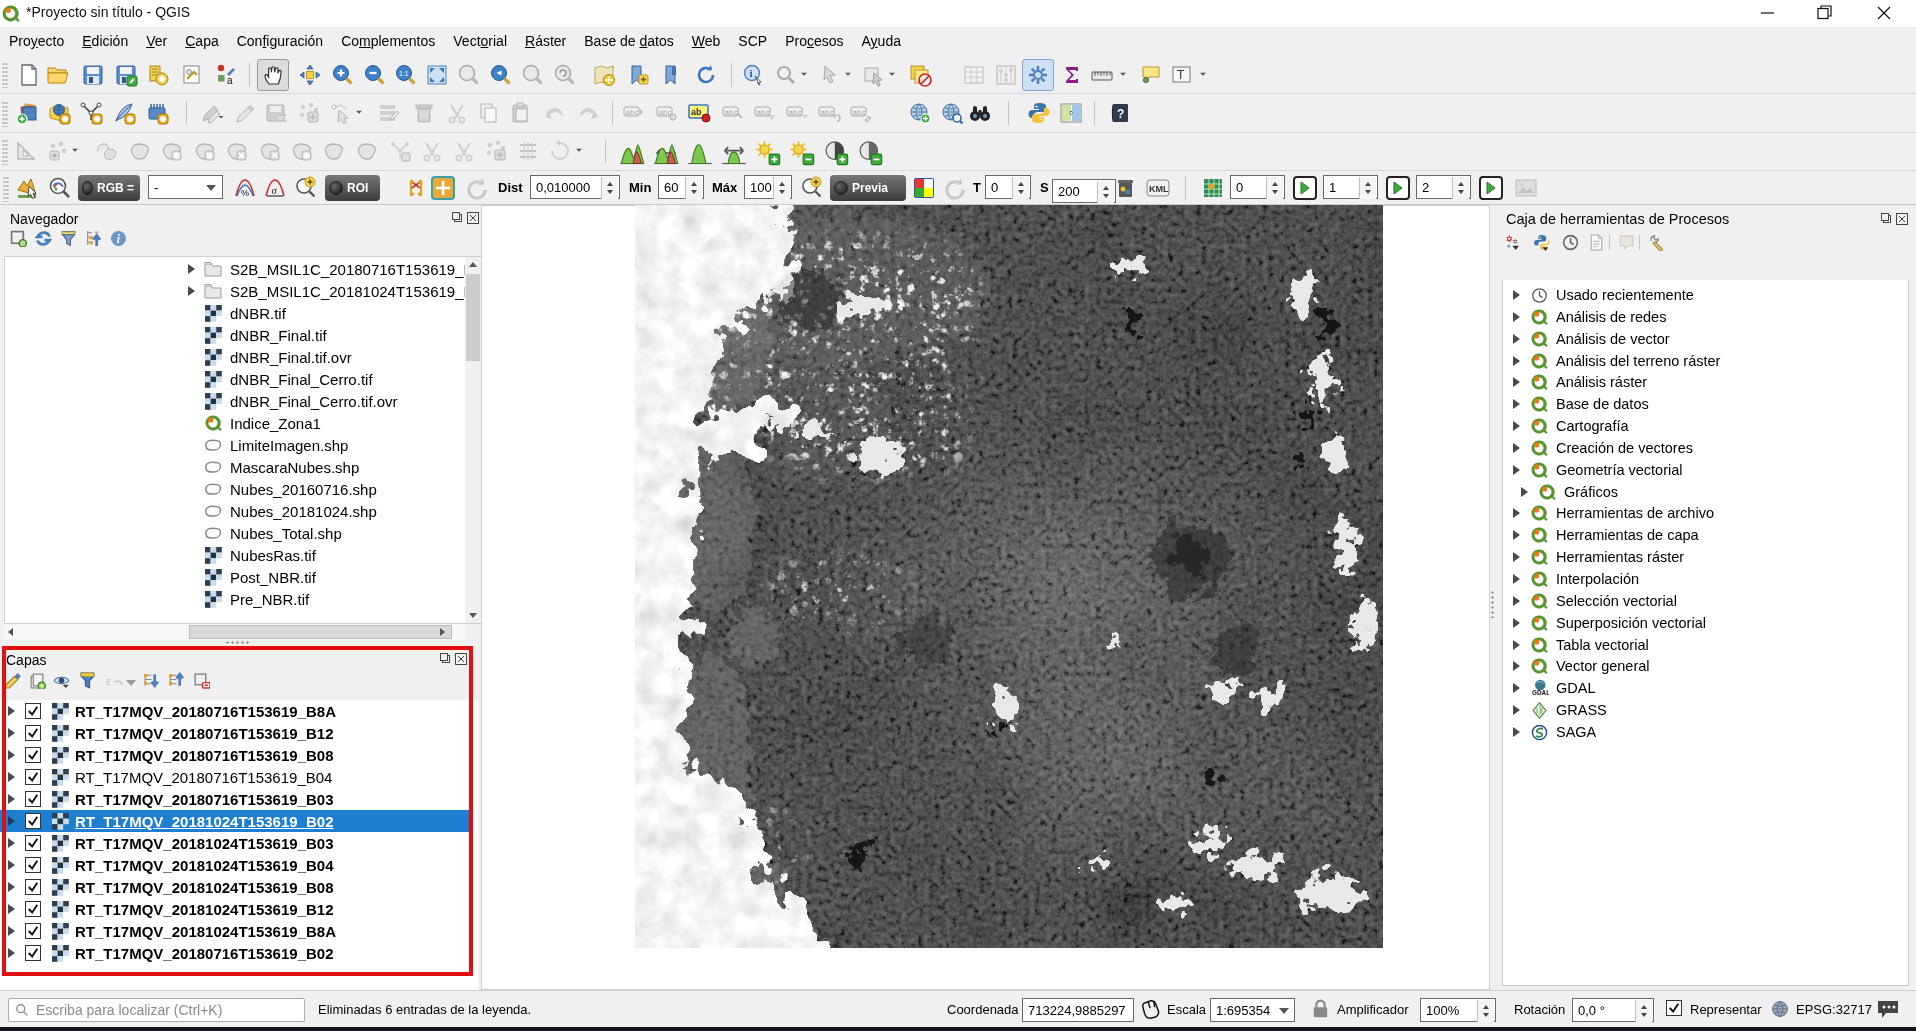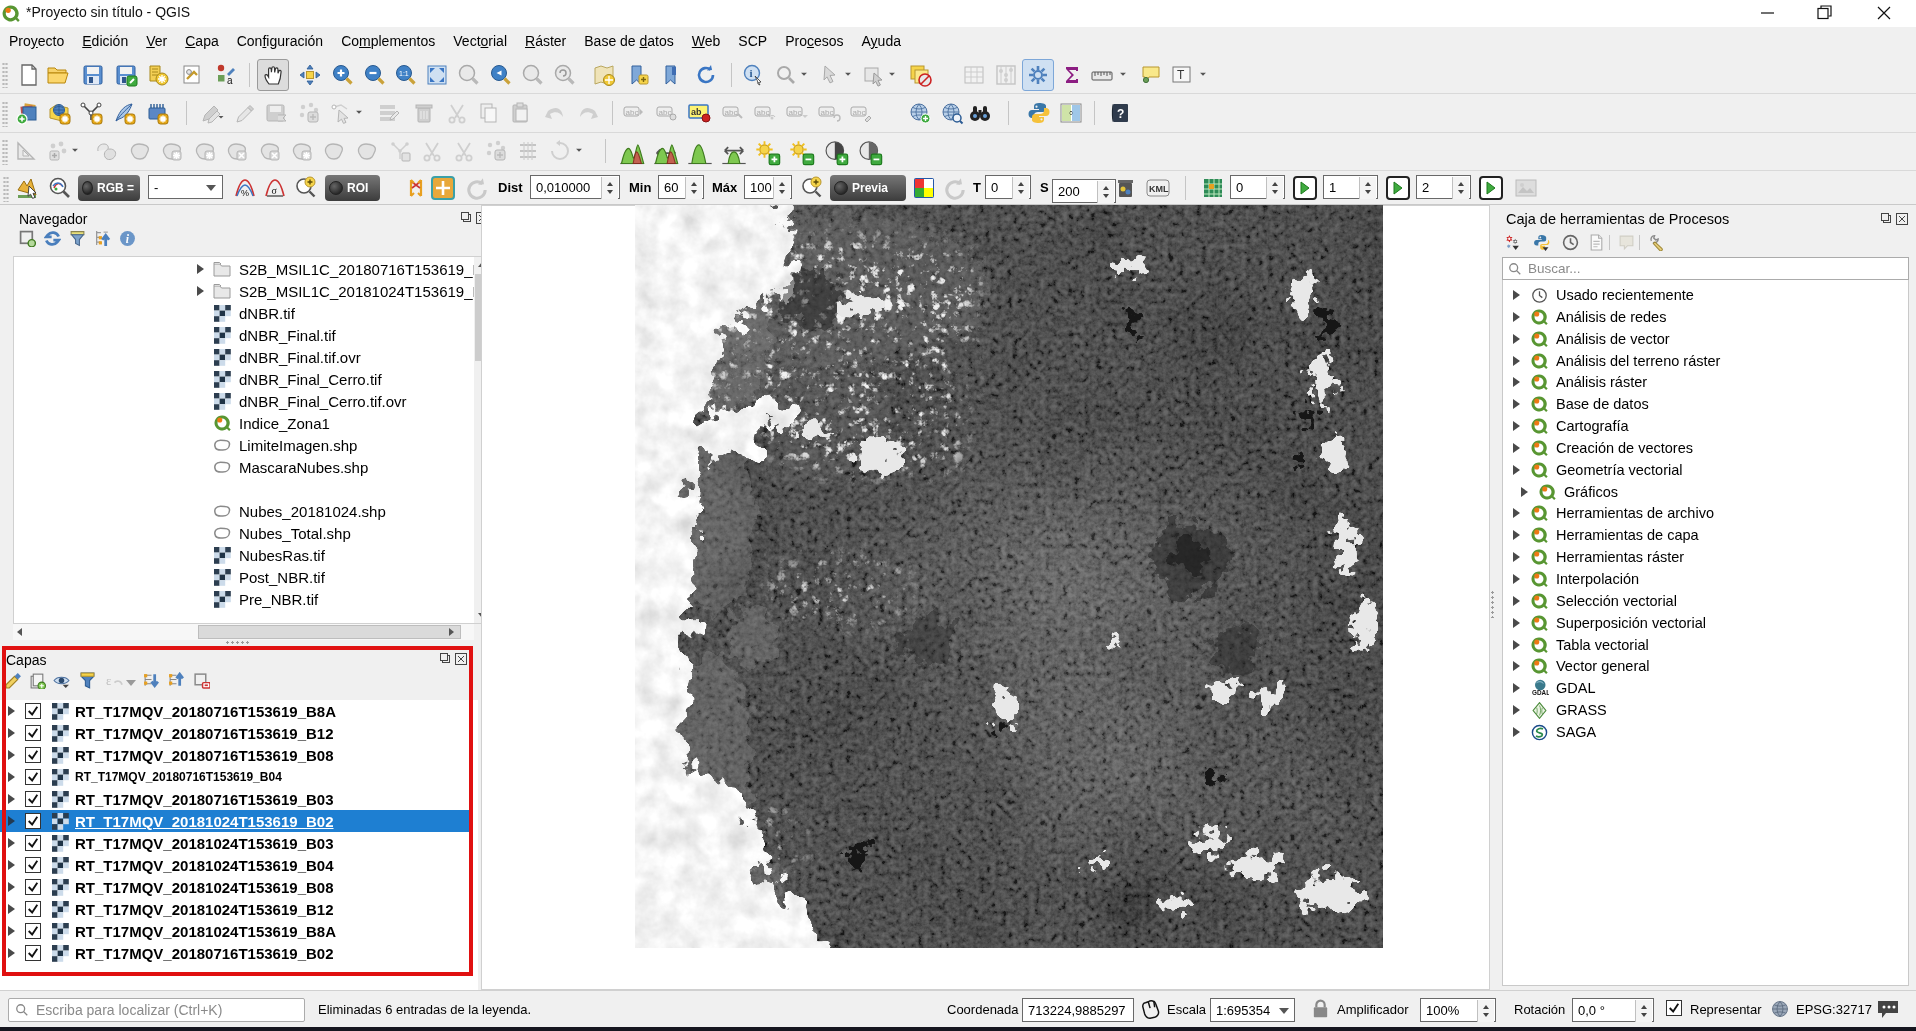--- a/index.html
+++ b/index.html
@@ -687,21 +687,21 @@
           <rect x="1" y="1" width="22" height="22" rx="3" fill="#fff" stroke="#222" stroke-width="2"></rect>
           <path d="M8 6l8 6-8 6z" fill="#3faa3f" stroke="#1c7a1c"></path>
         </svg></div>
 <div class="ico" style="left:1512px;top:121px;width:28px;height:24px"><svg viewBox="0 0 24 24">
           <rect x="2" y="4" width="20" height="16" fill="#ddd" stroke="#bbb"></rect>
           <path d="M4 17l5-6 4 4 3-3 4 5z" fill="#c4c4c4"></path>
           <circle cx="8" cy="9" r="2" fill="#cfcfcf"></circle>
         </svg></div>
 </div>
 <div class="abs" style="left:0;top:205px;width:1916px;height:785px;background:#f0f0f0">
-<div class="abs" style="left:13px;top:0;width:478px;height:440px;background:#f0f0f0">
+<div class="abs" style="left:4px;top:0;width:478px;height:440px;background:#f0f0f0">
 <div class="abs panel-title" style="left:6px;top:6px">Navegador</div>
 <svg class="abs" style="left:448px;top:7px" width="27" height="12" viewBox="0 0 27 12">
 <rect x="2.5" y="2.5" width="7" height="7" fill="none" stroke="#444"></rect>
           <rect x="0.5" y="0.5" width="7" height="7" fill="#f0f0f0" stroke="#444"></rect>
 <rect x="15.5" y="0.5" width="11" height="11" fill="none" stroke="#444"></rect>
           <path d="M18 3l6 6M24 3l-6 6" stroke="#444"></path>
         </svg>
 <svg class="abs" style="left:6px;top:25px" width="17" height="17" viewBox="0 0 16 16">
           <rect x="1.5" y="1.5" width="11" height="11" fill="none" stroke="#777" stroke-width="1.6"></rect>
           <circle cx="12" cy="12.5" r="3.4" fill="#b5d99c" stroke="#3f7a1f" stroke-width="1.3"></circle>
@@ -807,20 +807,25 @@
 <div class="treerow" style="left:0;top:177px;font-size:inherit"><span style="width:190px"></span><span style="width:8px"></span><span style="width:20px;display:flex;justify-content:center">
               <svg width="18" height="14" viewBox="0 0 18 14">
                 <path d="M2.5 10C0.5 5.5 3 2.2 7.5 2.2c5 0 9.5 0.3 9 4.3S14.5 12 9.8 12C5.8 12 4 12.5 2.5 10z" fill="#fff" stroke="#8a8a8a" stroke-width="1.5"></path>
               </svg>
             </span><span style="width:7px"></span>LimiteImagen.shp</div>
 <div class="treerow" style="left:0;top:199px;font-size:inherit"><span style="width:190px"></span><span style="width:8px"></span><span style="width:20px;display:flex;justify-content:center">
               <svg width="18" height="14" viewBox="0 0 18 14">
                 <path d="M2.5 10C0.5 5.5 3 2.2 7.5 2.2c5 0 9.5 0.3 9 4.3S14.5 12 9.8 12C5.8 12 4 12.5 2.5 10z" fill="#fff" stroke="#8a8a8a" stroke-width="1.5"></path>
               </svg>
             </span><span style="width:7px"></span>MascaraNubes.shp</div>
+<div class="treerow" style="left:0;top:221px;font-size:inherit"><span style="width:190px"></span><span style="width:8px"></span><span style="width:20px;display:flex;justify-content:center">
+              <svg width="18" height="14" viewBox="0 0 18 14">
+                <path d="M2.5 10C0.5 5.5 3 2.2 7.5 2.2c5 0 9.5 0.3 9 4.3S14.5 12 9.8 12C5.8 12 4 12.5 2.5 10z" fill="#fff" stroke="#8a8a8a" stroke-width="1.5"></path>
+              </svg>
+            </span><span style="width:7px"></span>Nubes_20160716.shp</div>
 <div class="treerow" style="left:0;top:243px;font-size:inherit"><span style="width:190px"></span><span style="width:8px"></span><span style="width:20px;display:flex;justify-content:center">
               <svg width="18" height="14" viewBox="0 0 18 14">
                 <path d="M2.5 10C0.5 5.5 3 2.2 7.5 2.2c5 0 9.5 0.3 9 4.3S14.5 12 9.8 12C5.8 12 4 12.5 2.5 10z" fill="#fff" stroke="#8a8a8a" stroke-width="1.5"></path>
               </svg>
             </span><span style="width:7px"></span>Nubes_20181024.shp</div>
 <div class="treerow" style="left:0;top:265px;font-size:inherit"><span style="width:190px"></span><span style="width:8px"></span><span style="width:20px;display:flex;justify-content:center">
               <svg width="18" height="14" viewBox="0 0 18 14">
                 <path d="M2.5 10C0.5 5.5 3 2.2 7.5 2.2c5 0 9.5 0.3 9 4.3S14.5 12 9.8 12C5.8 12 4 12.5 2.5 10z" fill="#fff" stroke="#8a8a8a" stroke-width="1.5"></path>
               </svg>
             </span><span style="width:7px"></span>Nubes_Total.shp</div>
@@ -992,21 +997,21 @@
             <rect width="5.6" height="5.6" x="11.2" y="0" fill="#2c3e50"></rect>
             <rect width="5.6" height="5.6" x="0" y="5.6" fill="#ccdbea"></rect>
             <rect width="5.6" height="5.6" x="5.6" y="5.6" fill="#1f3346"></rect>
             <rect width="5.6" height="5.6" x="11.2" y="5.6" fill="#ccdbea"></rect>
             <rect width="5.6" height="5.6" x="0" y="11.2" fill="#2c3e50"></rect>
             <rect width="5.6" height="5.6" x="5.6" y="11.2" fill="#ccdbea"></rect>
           </svg>
           <span style="width:6px"></span>
           <span style="">RT_T17MQV_20180716T153619_B08</span>
         </div>
-<div class="treerow" style="left:0;top:121px;width:471px;font-weight:bold;font-size:12px">
+<div class="treerow" style="left:0;top:121px;width:471px;font-weight:normal;font-size:15px">
           <span style="width:8px"></span>
           <span class="arr" style="border-left-color:#4a4a4a"></span>
           <span style="width:10px"></span>
           <span class="cb" style="display:flex;align-items:center;justify-content:center">
             <svg width="12" height="12" viewBox="0 0 14 14">
               <path d="M2 7l4 4 6-9" fill="none" stroke="#111" stroke-width="2.2"></path>
             </svg>
           </span>
           <span style="width:11px"></span>
           <svg width="17" height="17" viewBox="0 0 17 17">
@@ -1370,27 +1375,20 @@
         </svg>
 <svg class="abs" style="left:122px;top:29px" width="17" height="17" viewBox="0 0 16 16">
           <path d="M2 2h12v9H9l-3 3v-3H2z" fill="#e7e5dc" stroke="#cfcdc4"></path>
         </svg>
 <svg class="abs" style="left:152px;top:29px" width="17" height="17" viewBox="0 0 16 16">
           <path d="M3.2 6.5a3.4 3.4 0 0 1 3-5l-.8 2.3 1.8 1.7 2.4-.8a3.4 3.4 0 0 1-4.8 3.2L7 10" fill="none" stroke="#8a8a8a" stroke-width="1.3"></path>
           <path d="M6.5 7.5l6.5 6a1.4 1.4 0 0 1-2 2l-6-6.5z" fill="#e8cf7a" stroke="#a08a3a" stroke-width="1"></path>
         </svg>
 <div class="abs" style="left:113px;top:30px;width:1px;height:15px;background:#c5c5c5"></div>
 <div class="abs" style="left:143px;top:30px;width:1px;height:15px;background:#c5c5c5"></div>
-<div class="abs" style="left:6px;top:52px;width:407px;height:23px;background:#fff;border:1px solid #ababab;display:flex;align-items:center">
-          <svg style="margin-left:5px" width="14" height="14" viewBox="0 0 16 16">
-            <circle cx="6.5" cy="6.5" r="4.5" fill="none" stroke="#888" stroke-width="1.5"></circle>
-            <path d="M10 10l4 4" stroke="#888" stroke-width="1.5"></path>
-          </svg>
-          <span style="margin-left:6px;font-size:13.5px;color:#8a8a8a">Buscar...</span>
-        </div>
 <div class="abs" style="left:6px;top:75px;width:407px;height:706px;background:#fff;border:1px solid #c9c9c9;border-top:none;font-size:14.5px">
 <div class="treerow" style="left:0;top:4px"><span style="width:10px"></span><span class="arr"></span><span style="width:9px"></span><span style="width:20px;display:flex;justify-content:center">
               <svg width="17" height="17" viewBox="0 0 24 24">
                 <circle cx="12" cy="12" r="9.5" fill="none" stroke="#555" stroke-width="1.8"></circle>
                 <path d="M12 6v6l4 3" fill="none" stroke="#555" stroke-width="1.8"></path>
               </svg>
             </span><span style="width:7px"></span>Usado recientemente</div>
 <div class="treerow" style="left:0;top:26px"><span style="width:10px"></span><span class="arr"></span><span style="width:9px"></span><span style="width:20px;display:flex;justify-content:center">
               <svg width="18" height="18" viewBox="0 0 24 24">
                 <path d="M12 2a10 10 0 1 0 6.5 17.6l3 3 2.1-2.1-3-3A10 10 0 0 0 12 2zm0 4a6 6 0 1 1 0 12 6 6 0 0 1 0-12z" fill="#589632"></path>

